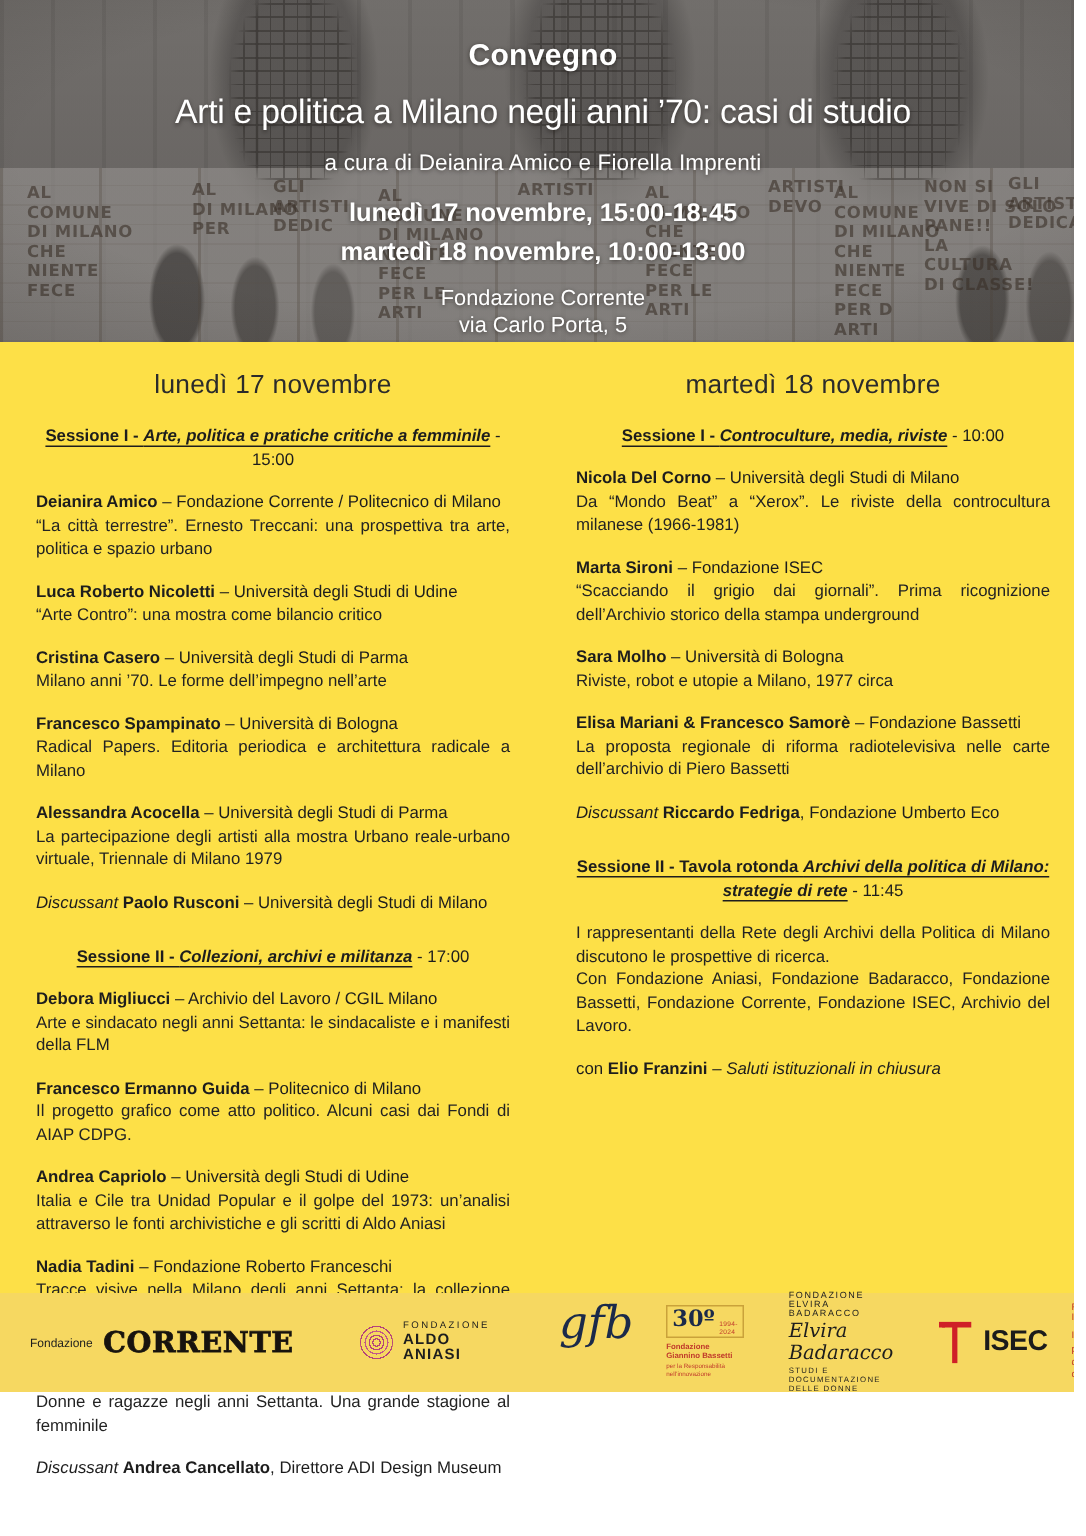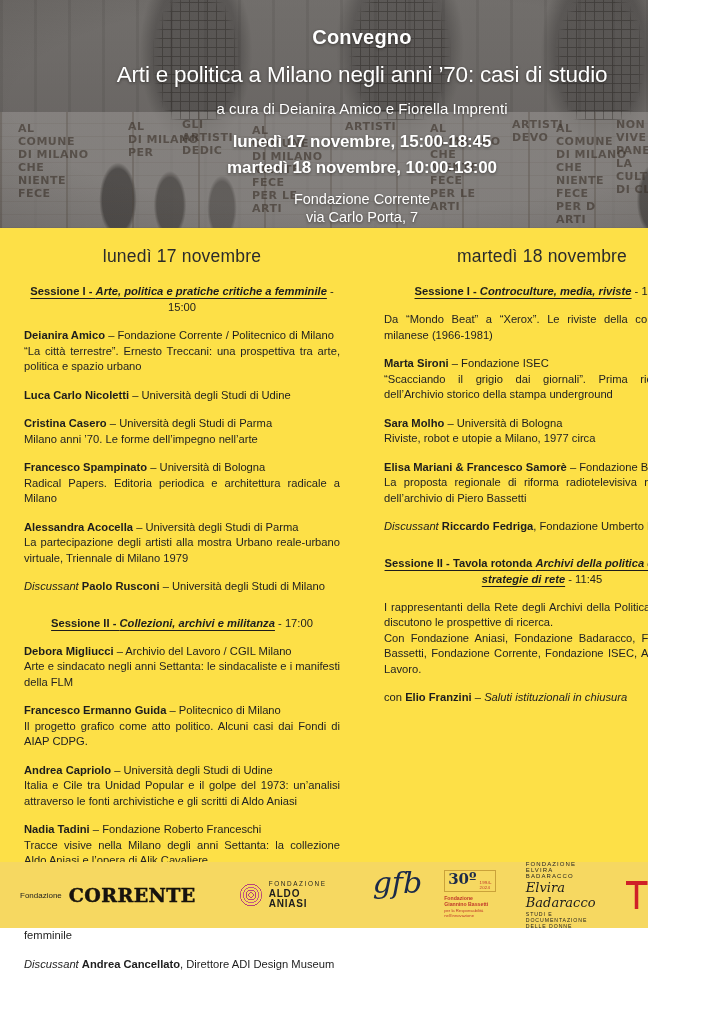--- a/index.html
+++ b/index.html
@@ -3,21 +3,21 @@
 <meta charset="utf-8">
 <style>
   html,body{margin:0;padding:0;}
   body{
     width:724px;height:1024px;
     background:#ffffff;
     font-family:"Liberation Sans","DejaVu Sans",sans-serif;
     color:#231f20;
     overflow:hidden;
   }
-  .poster{position:relative;width:648px;height:1024px;overflow:hidden;}
+  .poster{position:relative;width:716px;height:1024px;overflow:hidden;}
 
   
   .hero{
     position:relative;width:724px;height:228px;overflow:hidden;
     background:#6e6660;
   }
   .hero-photo{
     position:absolute;inset:0;
     background:
       
@@ -250,41 +250,42 @@
       </div>
     <div class="hero-vignette"></div>
 
     <div class="hero-text">
       <div class="h-convegno">Convegno</div>
       <div class="h-title">Arti e politica a Milano negli anni ’70: casi di studio</div>
       <div class="h-curators">a cura di Deianira Amico e Fiorella Imprenti</div>
       <div class="h-date">lunedì 17 novembre, 15:00-18:45</div>
       <div class="h-date2">martedì 18 novembre, 10:00-13:00</div>
       <div class="h-venue">Fondazione Corrente</div>
-      <div class="h-addr">via Carlo Porta, 7</div>
+      <div class="h-addr">via Carlo Porta, 5</div>
     </div>
   </div>
 
   <div class="body-wrap">
     <div class="columns">
 
       <div class="col col-left">
         <div class="day-title">lunedì 17 novembre</div>
 
         <div class="session-head">
           <span class="u"><span class="lbl">Sessione I - </span><span class="name">Arte, politica e pratiche critiche a femminile</span></span><span class="time"> - 15:00</span>
         </div>
 
         <div id="left-talks1">
             <div class="talk justify">
               <div class="line1"><span class="who">Deianira Amico</span><span class="aff"> – Fondazione Corrente / Politecnico di Milano</span></div>
               <div class="line2">“La città terrestre”. Ernesto Treccani: una prospettiva tra arte, politica e spazio urbano</div>
             </div>
             <div class="talk justify">
-              <div class="line1"><span class="who">Luca Carlo Nicoletti</span><span class="aff"> – Università degli Studi di Udine</span></div>
+              <div class="line1"><span class="who">Luca Roberto Nicoletti</span><span class="aff"> – Università degli Studi di Udine</span></div>
+              <div class="line2">“Arte Contro”: una mostra come bilancio critico</div>
             </div>
             <div class="talk justify">
               <div class="line1"><span class="who">Cristina Casero</span><span class="aff"> – Università degli Studi di Parma</span></div>
               <div class="line2">Milano anni ’70. Le forme dell’impegno nell’arte</div>
             </div>
             <div class="talk justify">
               <div class="line1"><span class="who">Francesco Spampinato</span><span class="aff"> – Università di Bologna</span></div>
               <div class="line2">Radical Papers. Editoria periodica e architettura radicale a Milano</div>
             </div>
             <div class="talk justify">
@@ -331,20 +332,21 @@
 
       <div class="col col-right">
         <div class="day-title">martedì 18 novembre</div>
 
         <div class="session-head">
           <span class="u"><span class="lbl">Sessione I - </span><span class="name">Controculture, media, riviste</span></span><span class="time"> - 10:00</span>
         </div>
 
         <div id="right-talks1">
             <div class="talk justify">
+              <div class="line1"><span class="who">Nicola Del Corno</span><span class="aff"> – Università degli Studi di Milano</span></div>
               <div class="line2">Da “Mondo Beat” a “Xerox”. Le riviste della controcultura milanese (1966-1981)</div>
             </div>
             <div class="talk justify">
               <div class="line1"><span class="who">Marta Sironi</span><span class="aff"> – Fondazione ISEC</span></div>
               <div class="line2">“Scacciando il grigio dai giornali”. Prima ricognizione dell’Archivio storico della stampa underground</div>
             </div>
             <div class="talk justify">
               <div class="line1"><span class="who">Sara Molho</span><span class="aff"> – Università di Bologna</span></div>
               <div class="line2">Riviste, robot e utopie a Milano, 1977 circa</div>
             </div>

